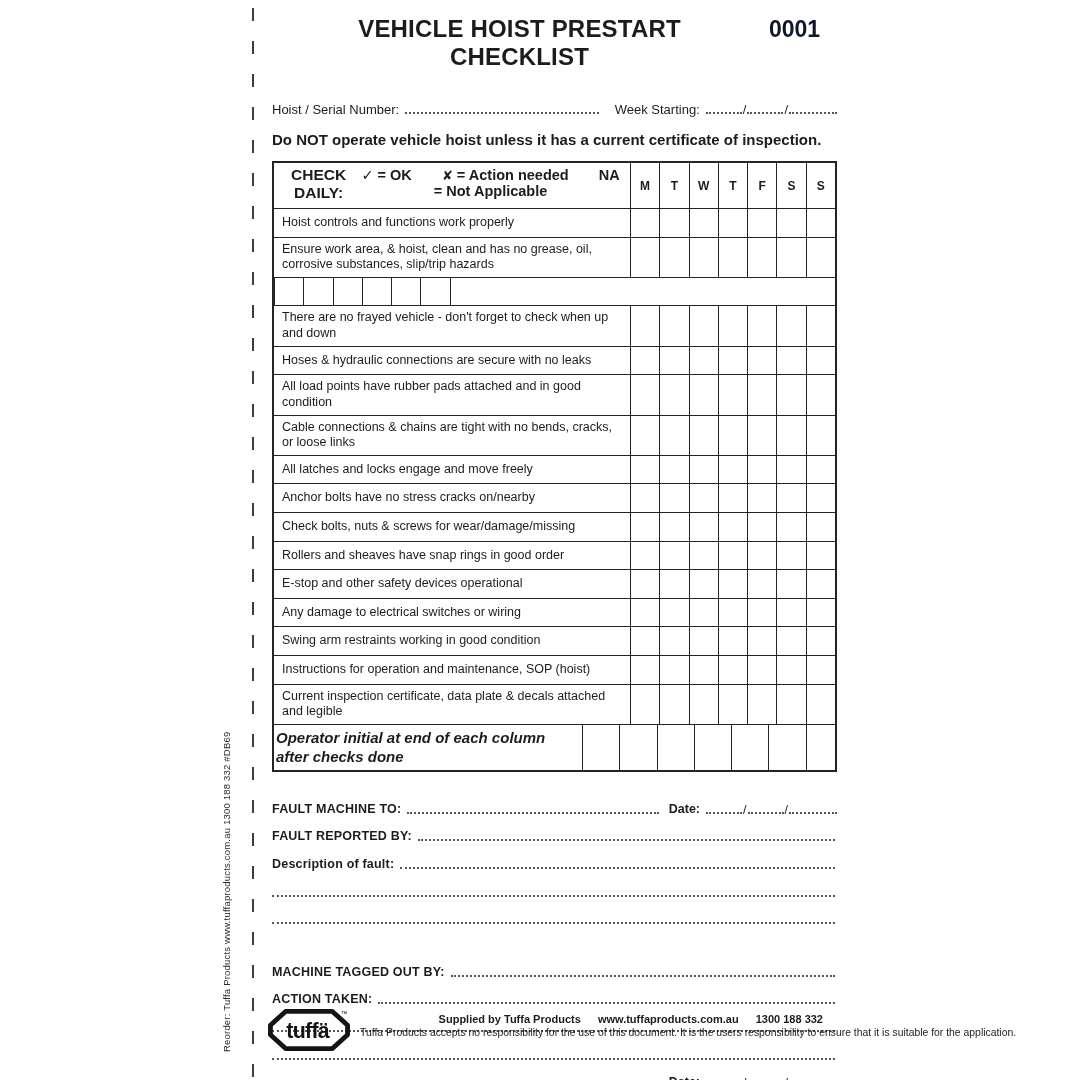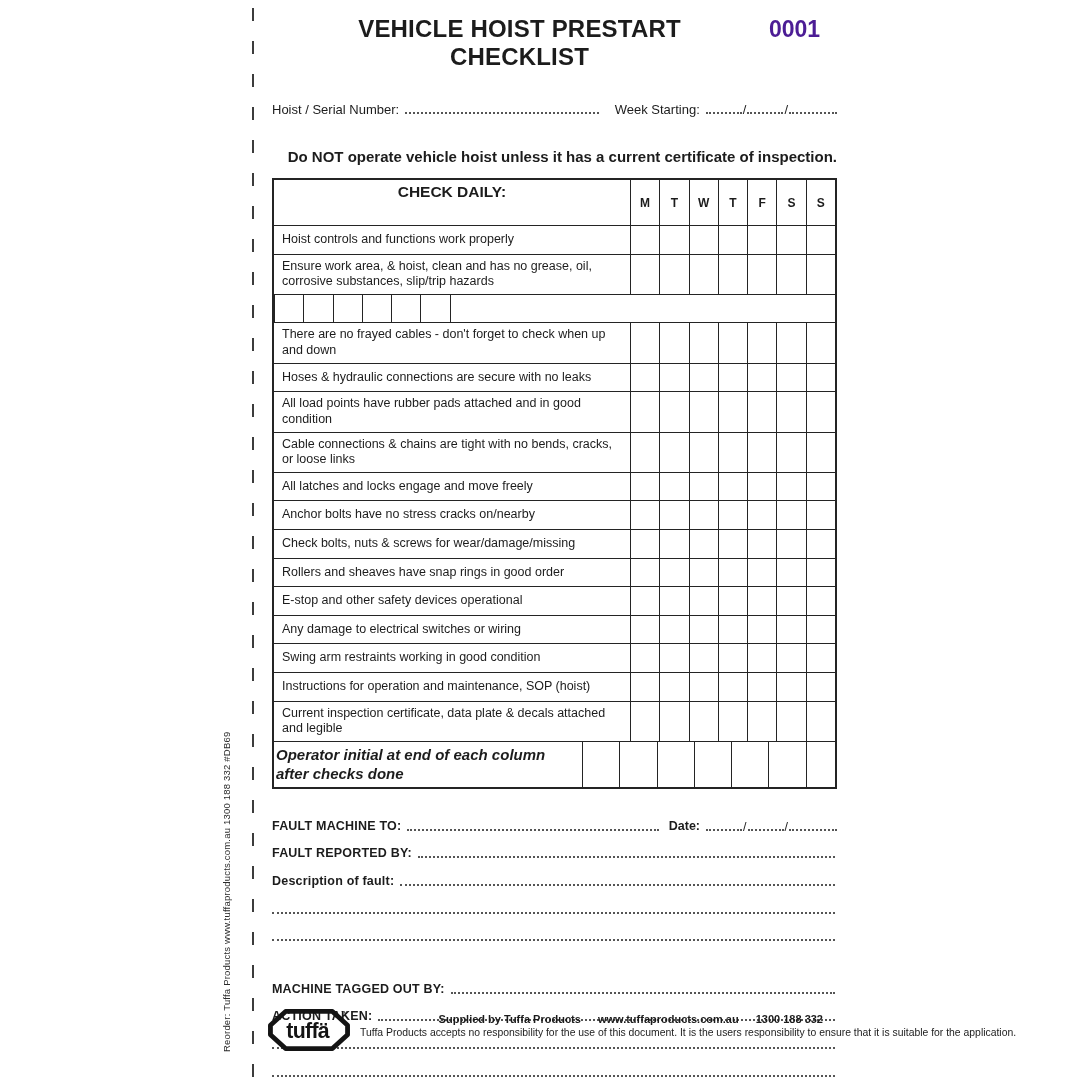--- a/index.html
+++ b/index.html
@@ -23,21 +23,21 @@
   .form-number { font-size: 23px; font-weight: bold; text-align: left; padding-left: 42px; }
 
   
   .serial-row { display: flex; align-items: flex-end; margin-top: 26px; font-size: 13px; height: 20px; }
   .dots { flex: 1 1 auto; border-bottom: 2px dotted #555; margin: 0 2px 3px 6px; min-width: 20px; }
   .seg { display: inline-block; border-bottom: 2px dotted #555; margin-bottom: 3px; }
   .seg-a { width: 36px; } .seg-b { width: 36px; } .seg-c { width: 48px; }
   .slash { padding: 0 1px; }
   .week-label { margin-left: 14px; white-space: nowrap; }
 
-  .warning { margin-top: 31px; text-align: right; font-size: 15px; font-weight: bold; }
+  .warning { margin-top: 14px; text-align: left; font-size: 15px; font-weight: bold; }
 
   
   .ctable { margin-top: 13px; border: 2px solid #242424; width: 100%; }
   .thead { display: flex; border-bottom: 1.5px solid #242424; min-height: 46px; }
   .thead-left { flex: 1 1 auto; display: flex; flex-direction: row; justify-content: center; padding: 3px 6px; }
   .check-daily { text-align: center; font-size: 15.5px; font-weight: bold; }
   .legend { text-align: center; font-size: 14.5px; font-weight: bold; margin-top: 1px; }
   .legend .sym { font-weight: bold; }
   .legend .cross { font-size: 13px; }
   .legend .gap { display: inline-block; width: 22px; }
@@ -71,40 +71,49 @@
 <div class="page">
 
   <div class="tear-line"></div>
   <div class="reorder">Reorder: Tuffa Products www.tuffaproducts.com.au 1300 188 332 #DB69</div>
 
   <div class="content">
 
     <div class="title-row">
       <div></div>
       <div class="page-title">VEHICLE HOIST PRESTART CHECKLIST</div>
-      <div class="form-number" style="color: #4c1d95;">0001</div>
+      <div class="form-number" style="color: #0f172a;">0001</div>
     </div>
 
     <div class="serial-row">
       <span>Hoist / Serial Number:</span>
       <span class="dots"></span>
       <span class="week-label">Week Starting:</span>
       <span class="seg seg-a" style="margin-left:6px"></span>
         <span class="slash">/</span>
         <span class="seg seg-b"></span>
         <span class="slash">/</span>
         <span class="seg seg-c"></span>
     </div>
 
     <div class="warning">Do NOT operate vehicle hoist unless it has a current certificate of inspection.</div>
 
     <div class="ctable">
       <div class="thead">
         <div class="thead-left">
           <div class="check-daily">CHECK DAILY:</div>
+          <div class="legend">
+            <span class="sym check">✓</span>
+            <span>= OK</span>
+            <span class="gap"></span>
+            <span class="sym cross">✘</span>
+            <span>= Action needed</span>
+            <span class="gap"></span>
+            <span>NA = Not Applicable</span>
+          </div>
         </div>
         <div class="day-cell day-head">M</div>
         <div class="day-cell day-head">T</div>
         <div class="day-cell day-head">W</div>
         <div class="day-cell day-head">T</div>
         <div class="day-cell day-head">F</div>
         <div class="day-cell day-head">S</div>
         <div class="day-cell day-head">S</div>
       </div>
 
@@ -135,21 +144,21 @@
     <div class="day-cell"></div>
     <div class="day-cell"></div>
     <div class="day-cell"></div>
     <div class="day-cell"></div>
     <div class="day-cell"></div>
     <div class="day-cell"></div>
     <div class="day-cell"></div>
   </div>
 
   <div class="crow">
-    <div class="crow-label">There are no frayed cables - don't forget to check when up and down</div>
+    <div class="crow-label">There are no frayed vehicle - don't forget to check when up and down</div>
     <div class="day-cell"></div>
     <div class="day-cell"></div>
     <div class="day-cell"></div>
     <div class="day-cell"></div>
     <div class="day-cell"></div>
     <div class="day-cell"></div>
     <div class="day-cell"></div>
   </div>
 
   <div class="crow">

